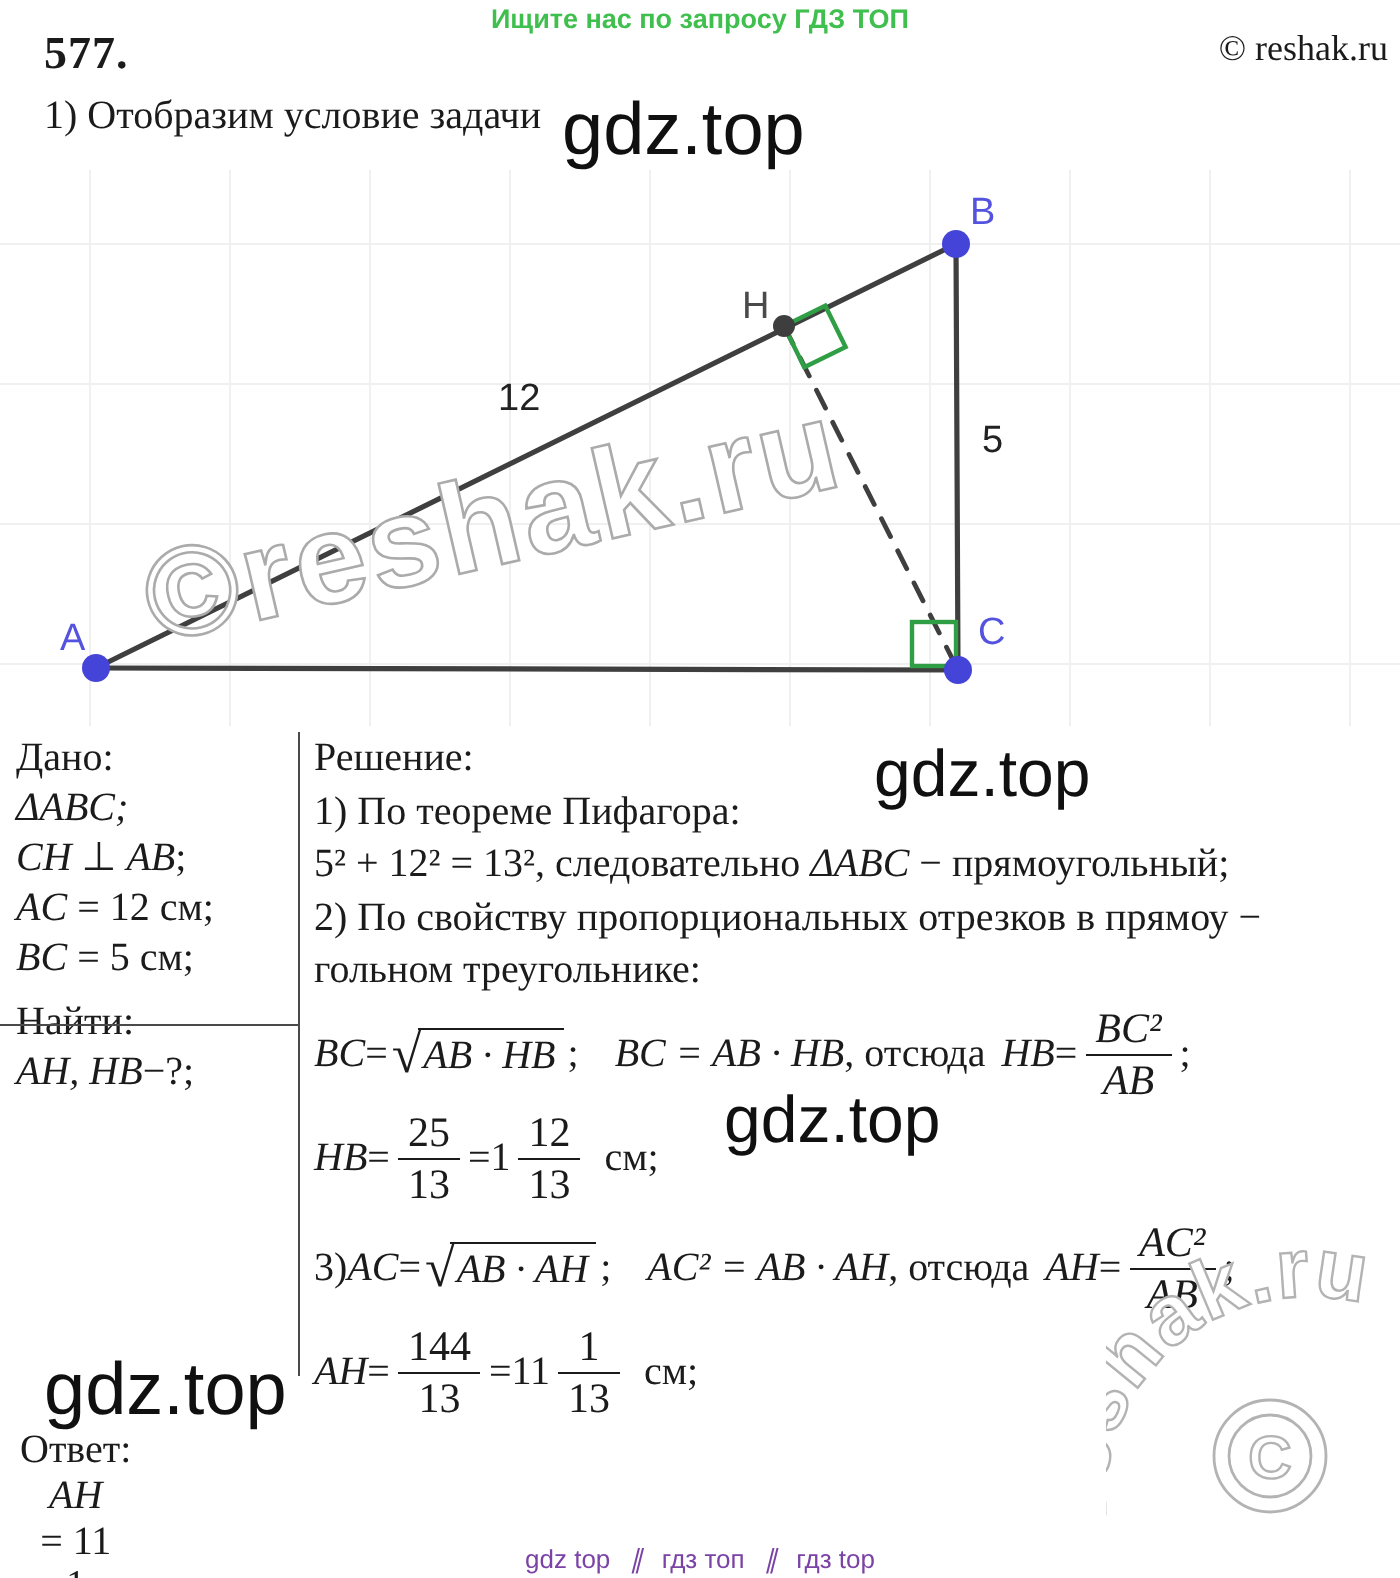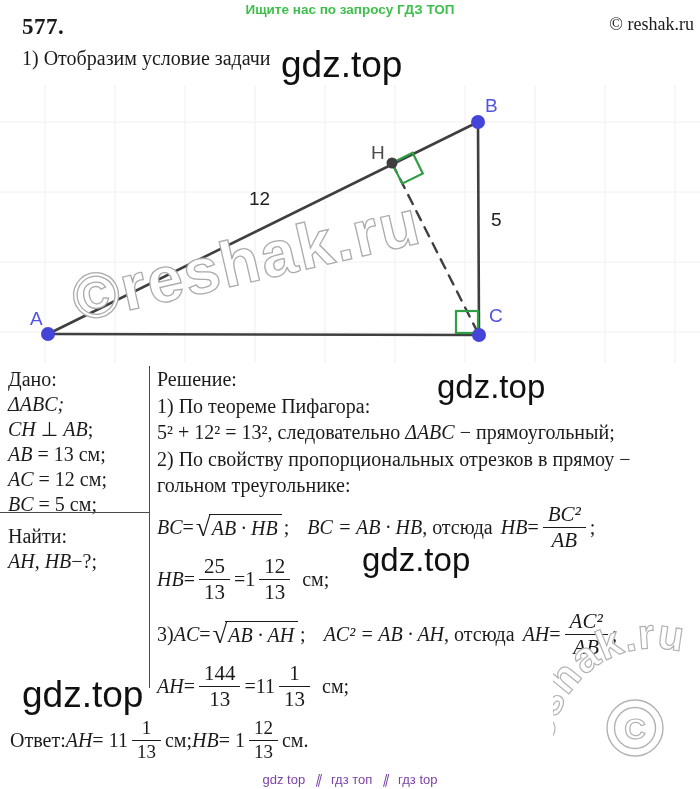--- a/index.html
+++ b/index.html
@@ -34,21 +34,21 @@
   .frow-ah{height:48px;}
   .frac{display:inline-block;text-align:center;line-height:1.08;margin:0 4px;font-size:21px;}
   .frac .num{display:block;border-bottom:1.7px solid #1b1b1b;padding:0 5px 1px;}
   .frac .den{display:block;padding:1px 5px 0;}
   .sqrt{display:inline-flex;align-items:flex-start;margin:0 2px;}
   .sqrt .rad{font-size:27px;line-height:1;margin-right:-2px;}
   .sqrt .cand{border-top:1.7px solid #1b1b1b;padding:3px 4px 0 3px;line-height:1.05;}
   .gap1{margin-left:18px;}
   .gap2{margin-left:8px;}
   
-  .answer{top:714px;left:10px;height:52px;display:flex;align-items:center;font-size:20px;white-space:nowrap;}
+  .answer{top:714px;left:10px;height:52px;display:flex;align-items:center;font-size:20px;white-space:nowrap;flex-direction:column;}
   .answer .frac{font-size:19px;}
   .footer{bottom:2px;left:0;width:100%;text-align:center;font-family:"Liberation Sans",sans-serif;
           font-size:13px;color:#7c43a6;}
   .footer .sep{font-style:italic;padding:0 6px;}
   .arcwm{top:608px;left:553px;width:147px;height:181px;}
 </style>
 </head>
 <body>
 
 <div class="page">
@@ -99,23 +99,20 @@
     </g>
   </svg>
 
   <div class="abs given">
     <div class="row">Дано:</div>
     <div class="row"><span class="it">ΔABC;</span></div>
     <div class="row">
       <span class="it">CH</span><span> ⊥ </span><span class="it">AB</span><span>;</span>
     </div>
     <div class="row">
-      <span class="it">AB</span><span> = 13 см;</span>
-    </div>
-    <div class="row">
       <span class="it">AC</span><span> = 12 см;</span>
     </div>
     <div class="row">
       <span class="it">BC</span><span> = 5 см;</span>
     </div>
     <div class="row" style="margin-top:7px;">Найти:</div>
     <div class="row">
       <span class="it">AH, HB</span><span>−?;</span>
     </div>
   </div>

